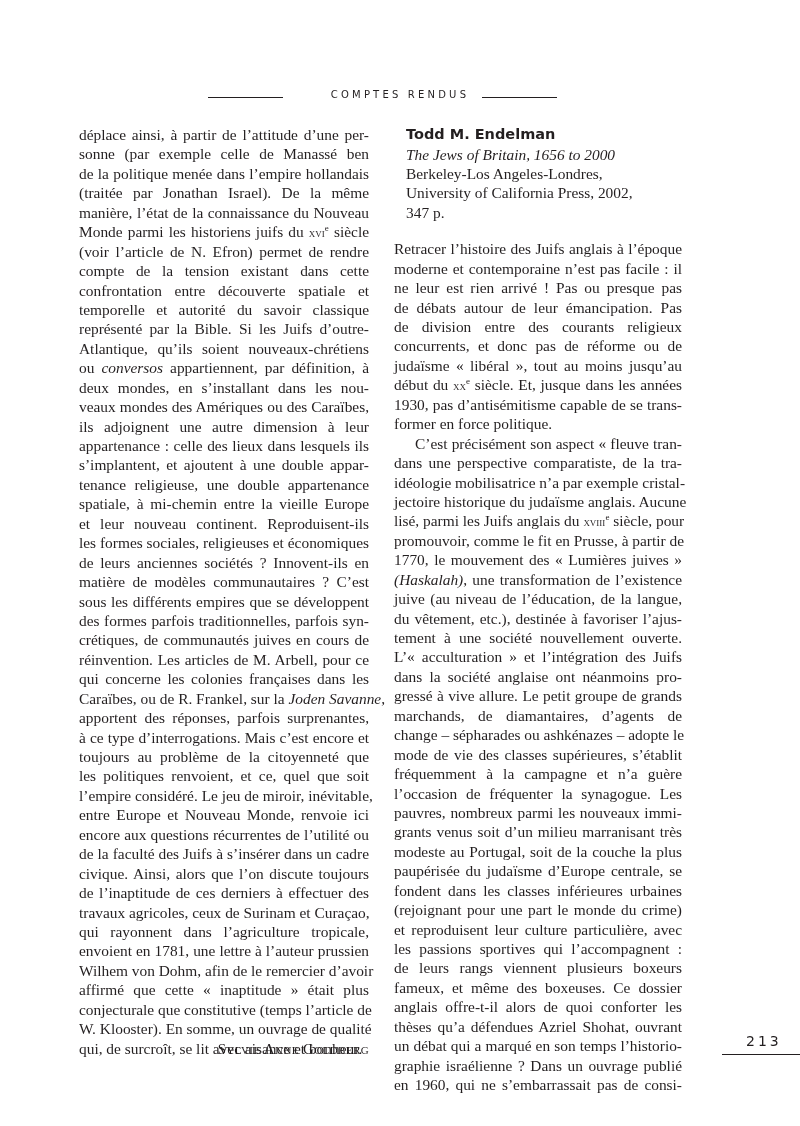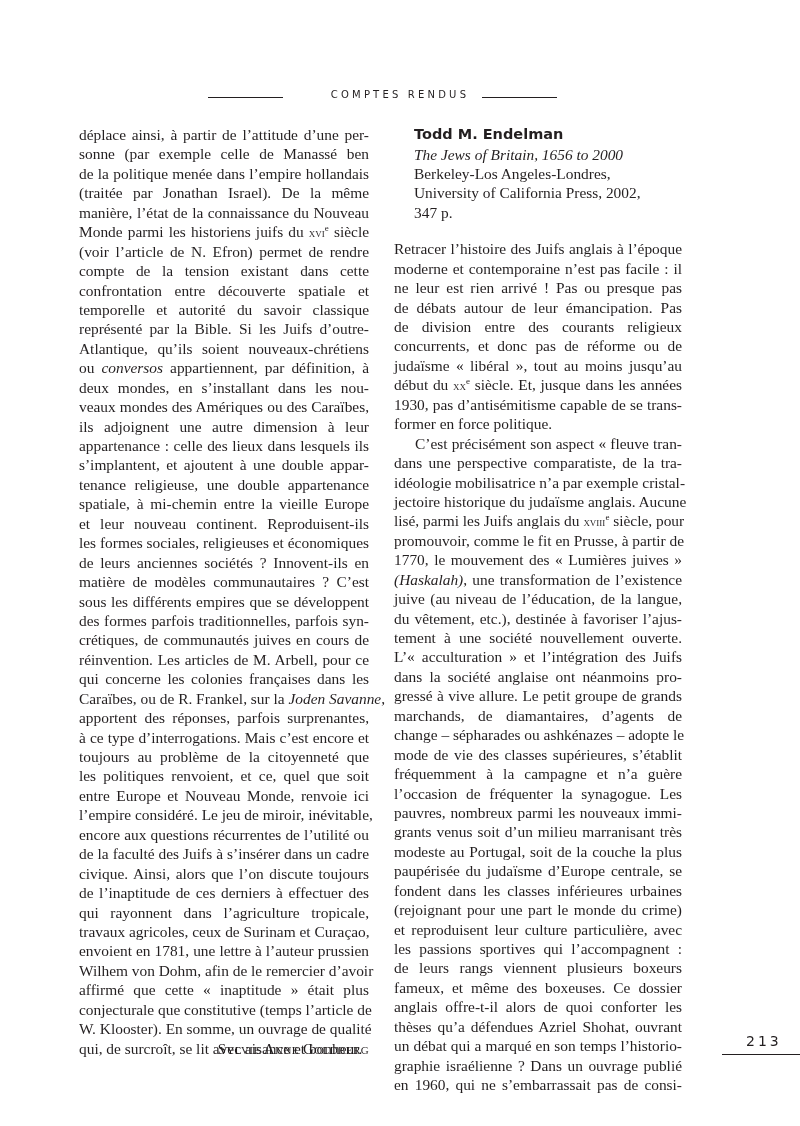--- a/index.html
+++ b/index.html
@@ -13,21 +13,21 @@
   .col { position: absolute; font-family: "Liberation Serif", serif; font-size: 15.4px; line-height: 19.45px; }
   .col-left { left: 79px; top: 125px; width: 290px; }
   .col-right { left: 394px; top: 125px; width: 288px; }
   .ln { display: block; white-space: nowrap; text-align: justify; text-align-last: justify; height: 19.45px; }
   .ln.last { text-align-last: left; }
   .ln.indent { text-indent: 21px; }
   .sc { font-variant: small-caps; font-size: 13px; }
   .it { font-style: italic; }
   .signature { position: absolute; left: 79px; top: 1041px; width: 290px; text-align: right;
     font-family: "Liberation Serif", serif; font-size: 15px; font-variant: small-caps; letter-spacing: 0.4px; }
-  .book { margin-left: 20px; }
+  .book { margin-left: 12px; }
   .book-author { font-family: "DejaVu Sans", sans-serif; font-weight: bold; font-size: 14.5px; line-height: 19.5px; display: block; }
   .book-line { display: block; height: 19.45px; white-space: nowrap; }
   .spacer { display: block; height: 17px; }
   .page-number { position: absolute; left: 746px; top: 1033px; font-family: "DejaVu Sans", sans-serif;
     font-size: 14px; letter-spacing: 3px; color: #231f20; }
   .page-rule { position: absolute; left: 722px; top: 1054px; width: 78px; height: 1px; background: #231f20; }
 </style>
 </head>
 <body>
 
@@ -65,28 +65,28 @@
     <span class="ln">sous les différents empires que se développent</span>
     <span class="ln">des formes parfois traditionnelles, parfois syn-</span>
     <span class="ln">crétiques, de communautés juives en cours de</span>
     <span class="ln">réinvention. Les articles de M. Arbell, pour ce</span>
     <span class="ln">qui concerne les colonies françaises dans les</span>
     <span class="ln">Caraïbes, ou de R. Frankel, sur la <span class="it">Joden Savanne</span>,</span>
     <span class="ln">apportent des réponses, parfois surprenantes,</span>
     <span class="ln">à ce type d’interrogations. Mais c’est encore et</span>
     <span class="ln">toujours au problème de la citoyenneté que</span>
     <span class="ln">les politiques renvoient, et ce, quel que soit</span>
+    <span class="ln">l’empire considéré. Le jeu de miroir, inévitable,</span>
     <span class="ln">entre Europe et Nouveau Monde, renvoie ici</span>
-    <span class="ln">l’empire considéré. Le jeu de miroir, inévitable,</span>
     <span class="ln">encore aux questions récurrentes de l’utilité ou</span>
     <span class="ln">de la faculté des Juifs à s’insérer dans un cadre</span>
     <span class="ln">civique. Ainsi, alors que l’on discute toujours</span>
     <span class="ln">de l’inaptitude de ces derniers à effectuer des</span>
+    <span class="ln">travaux agricoles, ceux de Surinam et Curaçao,</span>
     <span class="ln">qui rayonnent dans l’agriculture tropicale,</span>
-    <span class="ln">travaux agricoles, ceux de Surinam et Curaçao,</span>
     <span class="ln">envoient en 1781, une lettre à l’auteur prussien</span>
     <span class="ln">Wilhem von Dohm, afin de le remercier d’avoir</span>
     <span class="ln">affirmé que cette « inaptitude » était plus</span>
     <span class="ln">conjecturale que constitutive (temps l’article de</span>
     <span class="ln">W. Klooster). En somme, un ouvrage de qualité</span>
     <span class="ln last">qui, de surcroît, se lit avec aisance et bonheur.</span>
   </div>
 <div class="signature">Sylvie Anne Goldberg</div>
 
 <div class="col col-right">

